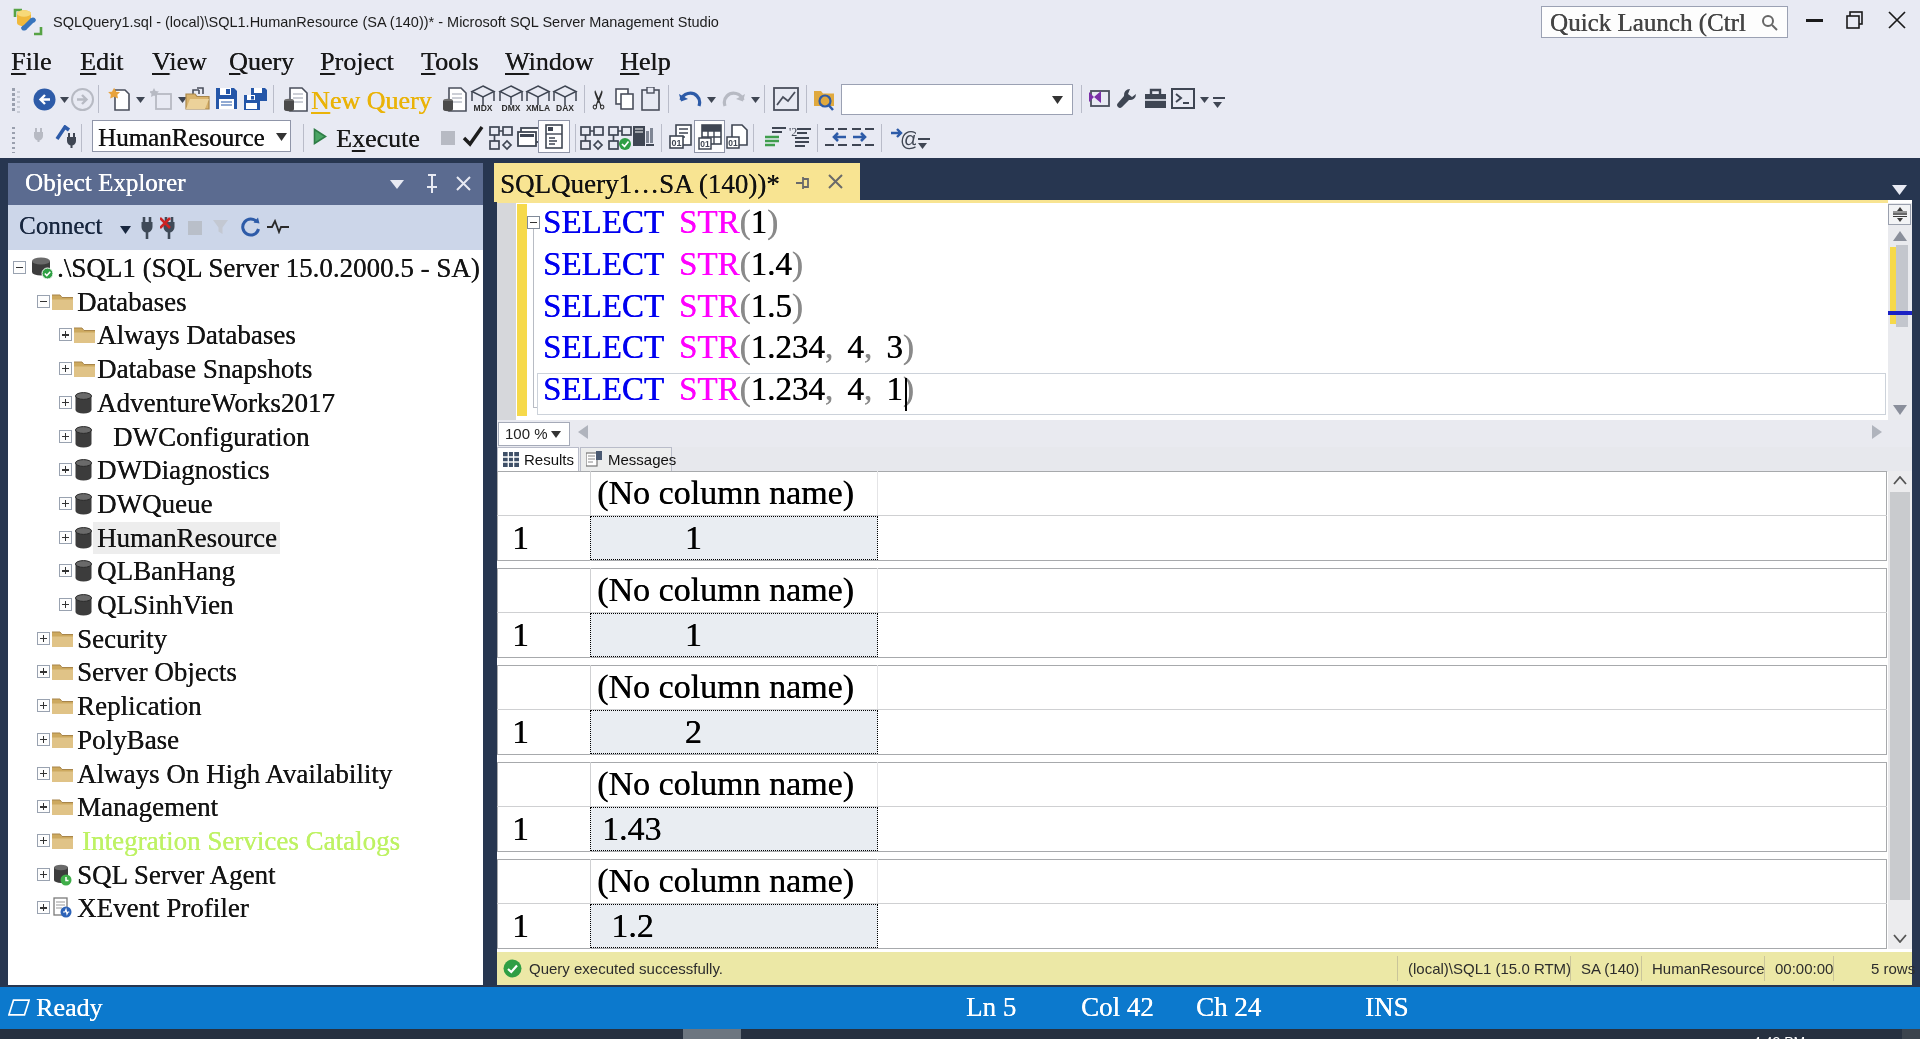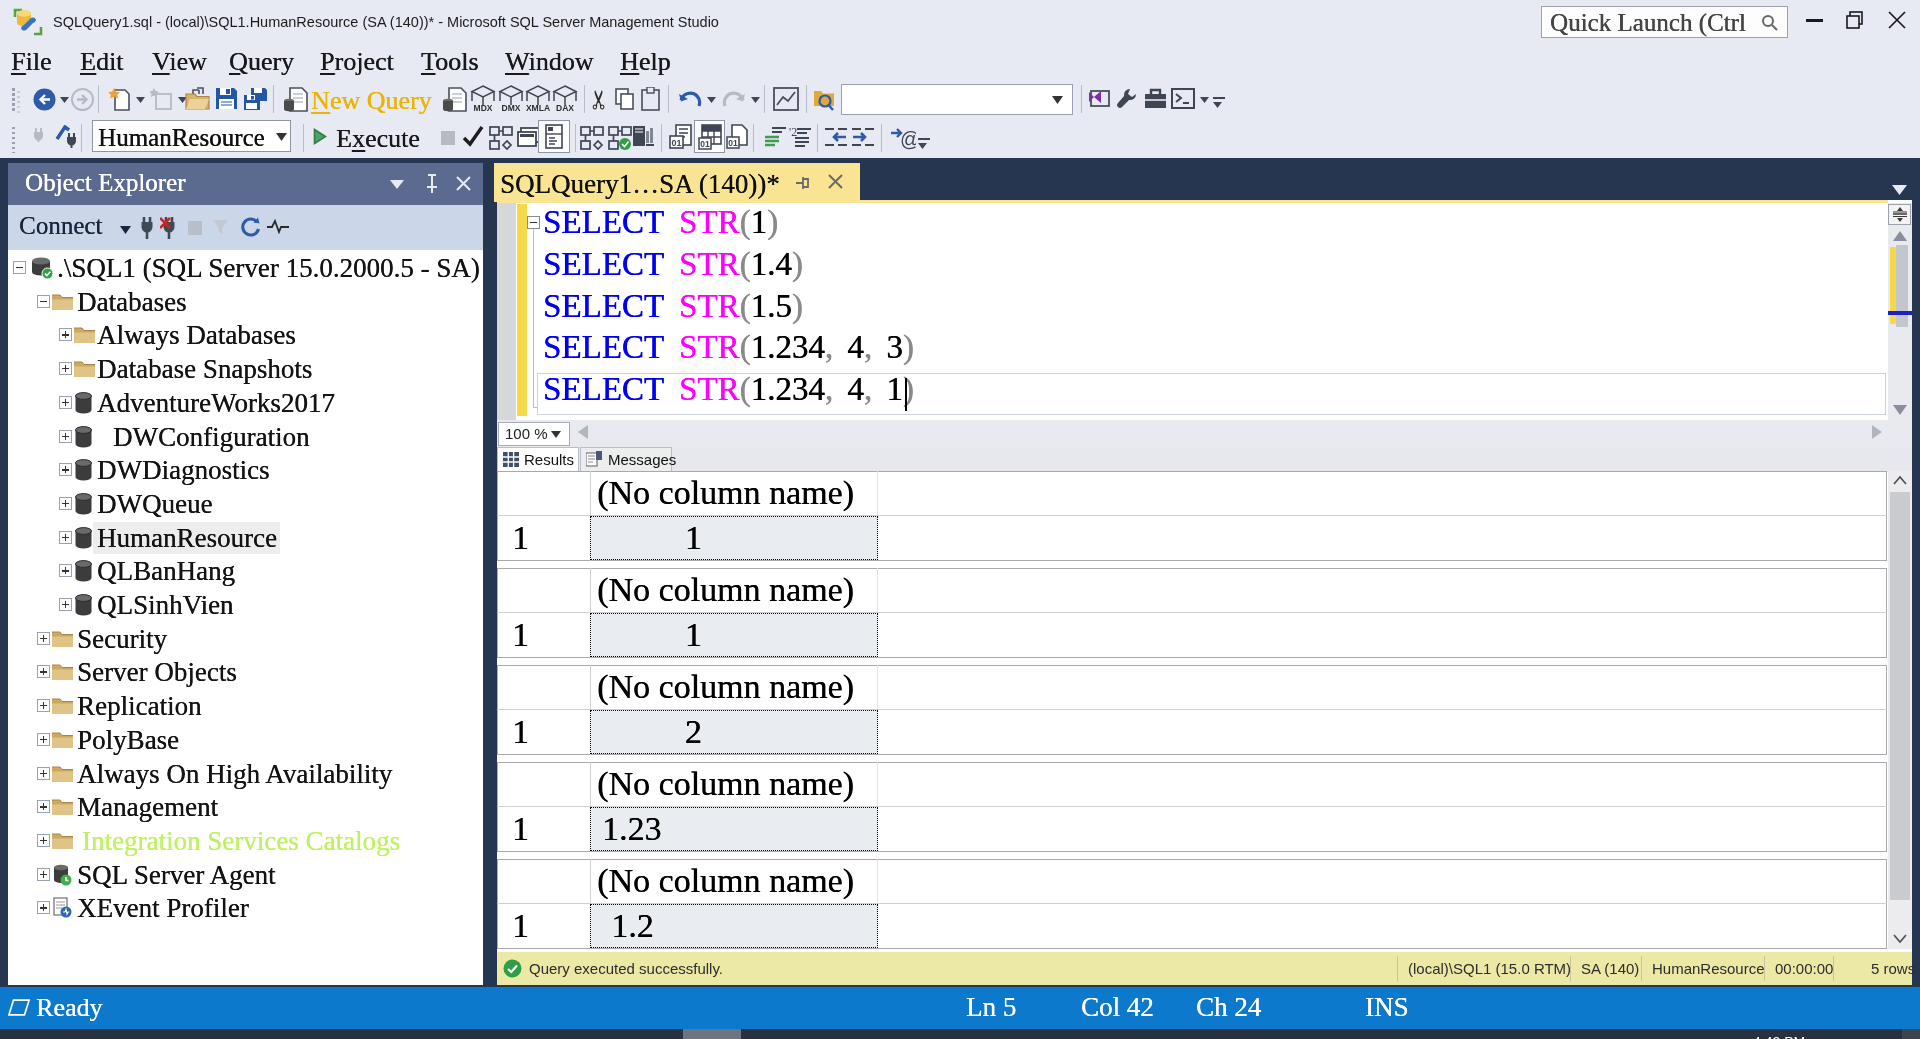--- a/index.html
+++ b/index.html
@@ -662,21 +662,21 @@
     <div class="abs serif" style="left:512px;top:713px;font-size:34px;color:#000;">1</div>
     <div class="abs" style="left:590px;top:710px;width:288px;height:44px;background:#e9edf2;border:1px dotted #000;"></div>
     <div class="abs serif" style="left:591px;top:713px;font-size:34px;color:#000;white-space:pre;word-spacing:0.7px;padding-left:11px;">         2</div>
     <div class="abs" style="left:497px;top:762px;width:1390px;height:90px;border:1px solid #a7a9ac;background:#fff;"></div>
     <div class="abs" style="left:497px;top:806px;width:1390px;height:1px;background:#cfd0d2;"></div>
     <div class="abs" style="left:590px;top:762px;width:1px;height:90px;background:#cfd0d2;"></div>
     <div class="abs" style="left:877px;top:762px;width:1px;height:44px;background:#e4e4e6;"></div>
     <div class="abs serif" style="left:590px;top:765px;width:287px;text-align:center;font-size:34px;color:#000;transform:translateX(-8px)">(No column name)</div>
     <div class="abs serif" style="left:512px;top:810px;font-size:34px;color:#000;">1</div>
     <div class="abs" style="left:590px;top:807px;width:288px;height:44px;background:#e9edf2;border:1px dotted #000;"></div>
-    <div class="abs serif" style="left:591px;top:810px;font-size:34px;color:#000;white-space:pre;word-spacing:0.7px;padding-left:11px;">1.23</div>
+    <div class="abs serif" style="left:591px;top:810px;font-size:34px;color:#000;white-space:pre;word-spacing:0.7px;padding-left:11px;">1.43</div>
     <div class="abs" style="left:497px;top:859px;width:1390px;height:90px;border:1px solid #a7a9ac;background:#fff;"></div>
     <div class="abs" style="left:497px;top:903px;width:1390px;height:1px;background:#cfd0d2;"></div>
     <div class="abs" style="left:590px;top:859px;width:1px;height:90px;background:#cfd0d2;"></div>
     <div class="abs" style="left:877px;top:859px;width:1px;height:44px;background:#e4e4e6;"></div>
     <div class="abs serif" style="left:590px;top:862px;width:287px;text-align:center;font-size:34px;color:#000;transform:translateX(-8px)">(No column name)</div>
     <div class="abs serif" style="left:512px;top:907px;font-size:34px;color:#000;">1</div>
     <div class="abs" style="left:590px;top:904px;width:288px;height:44px;background:#e9edf2;border:1px dotted #000;"></div>
     <div class="abs serif" style="left:591px;top:907px;font-size:34px;color:#000;white-space:pre;word-spacing:0.7px;padding-left:11px;"> 1.2</div>
   </div>
 

